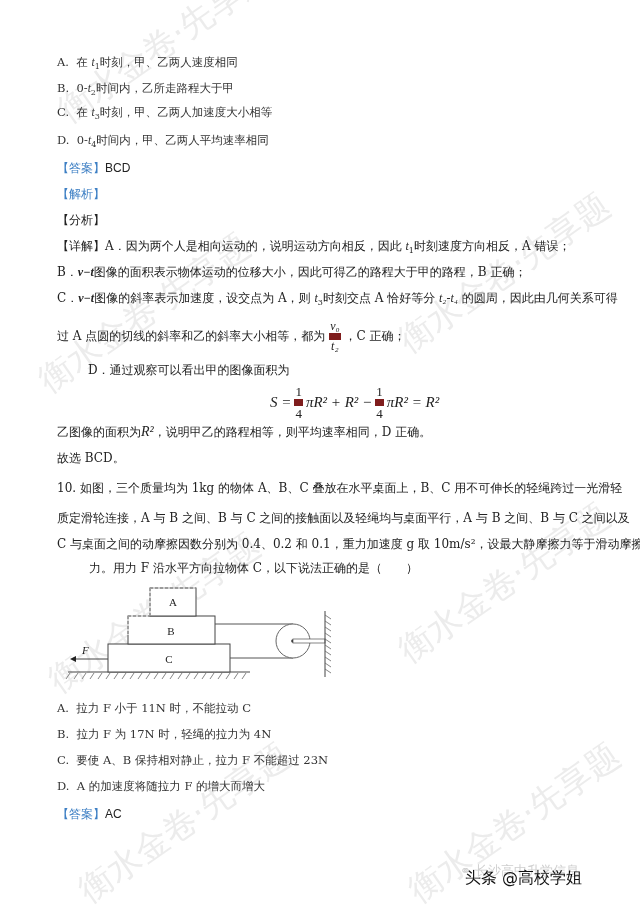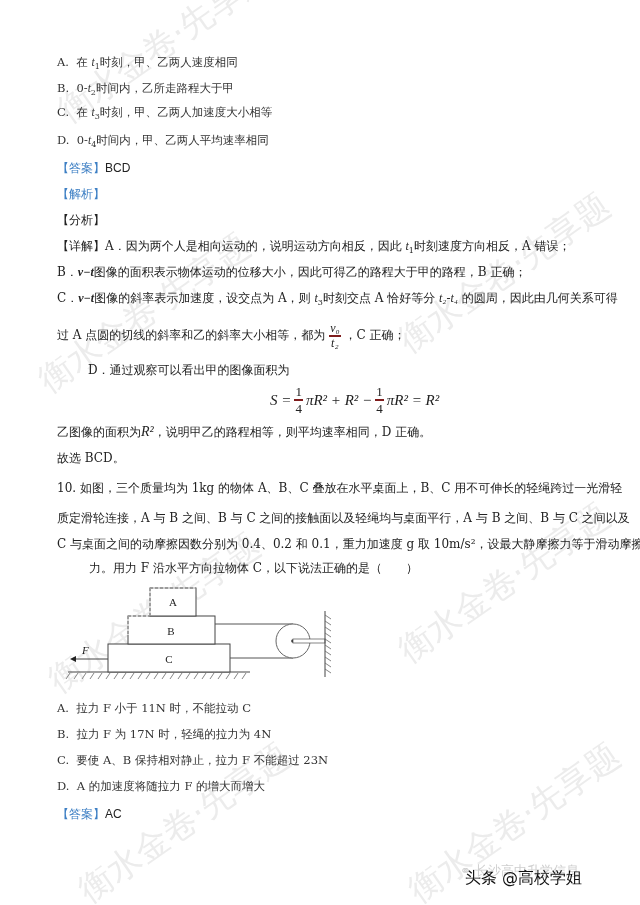--- a/index.html
+++ b/index.html
@@ -14,21 +14,21 @@
   .line { position: absolute; left: 57px; font-size: 12px; line-height: 16px; white-space: nowrap; z-index: 1; }
   .opt { font-size: 11.5px; color: #333; }
   .tag { color: #3d7fc4; }
   .tag-dark { color: #222; }
   .sans { font-family: "Liberation Sans", sans-serif; }
   i.m { font-style: italic; font-family: "Liberation Serif", serif; }
   b.m { font-family: "Liberation Serif", serif; }
   sub, sup { font-size: 8px; }
   .frac { display: inline-block; vertical-align: middle; text-align: center; font-family: "Liberation Serif", serif; }
   .frac span { display: block; line-height: 13px; font-size: 12px; }
-  .frac .num { border-bottom: 2px solid #7f1d1d; padding: 0 1px; }
+  .frac .num { border-bottom: 7px solid #7f1d1d; padding: 0 1px; }
   .formula { position: absolute; left: 270px; top: 384px; font-family: "Liberation Serif", serif; font-size: 15px; z-index: 1; display: flex; align-items: center; gap: 3px; }
   .formula .frac span { font-size: 13px; line-height: 15px; }
   .diagram { position: absolute; left: 60px; top: 575px; z-index: 1; }
   .footer-mark { position: absolute; left: 465px; top: 868px; font-family: "DejaVu Sans", sans-serif; font-size: 16px; color: #111; z-index: 2; }
   .footer-faint { position: absolute; left: 460px; top: 862px; font-family: "DejaVu Sans", sans-serif; font-size: 13px; color: #cfcfcf; z-index: 1; }
 </style>
 </head>
 <body>
 
 <div class="wm" style="left:40px;top:20px;">衡水金卷·先享题</div>

